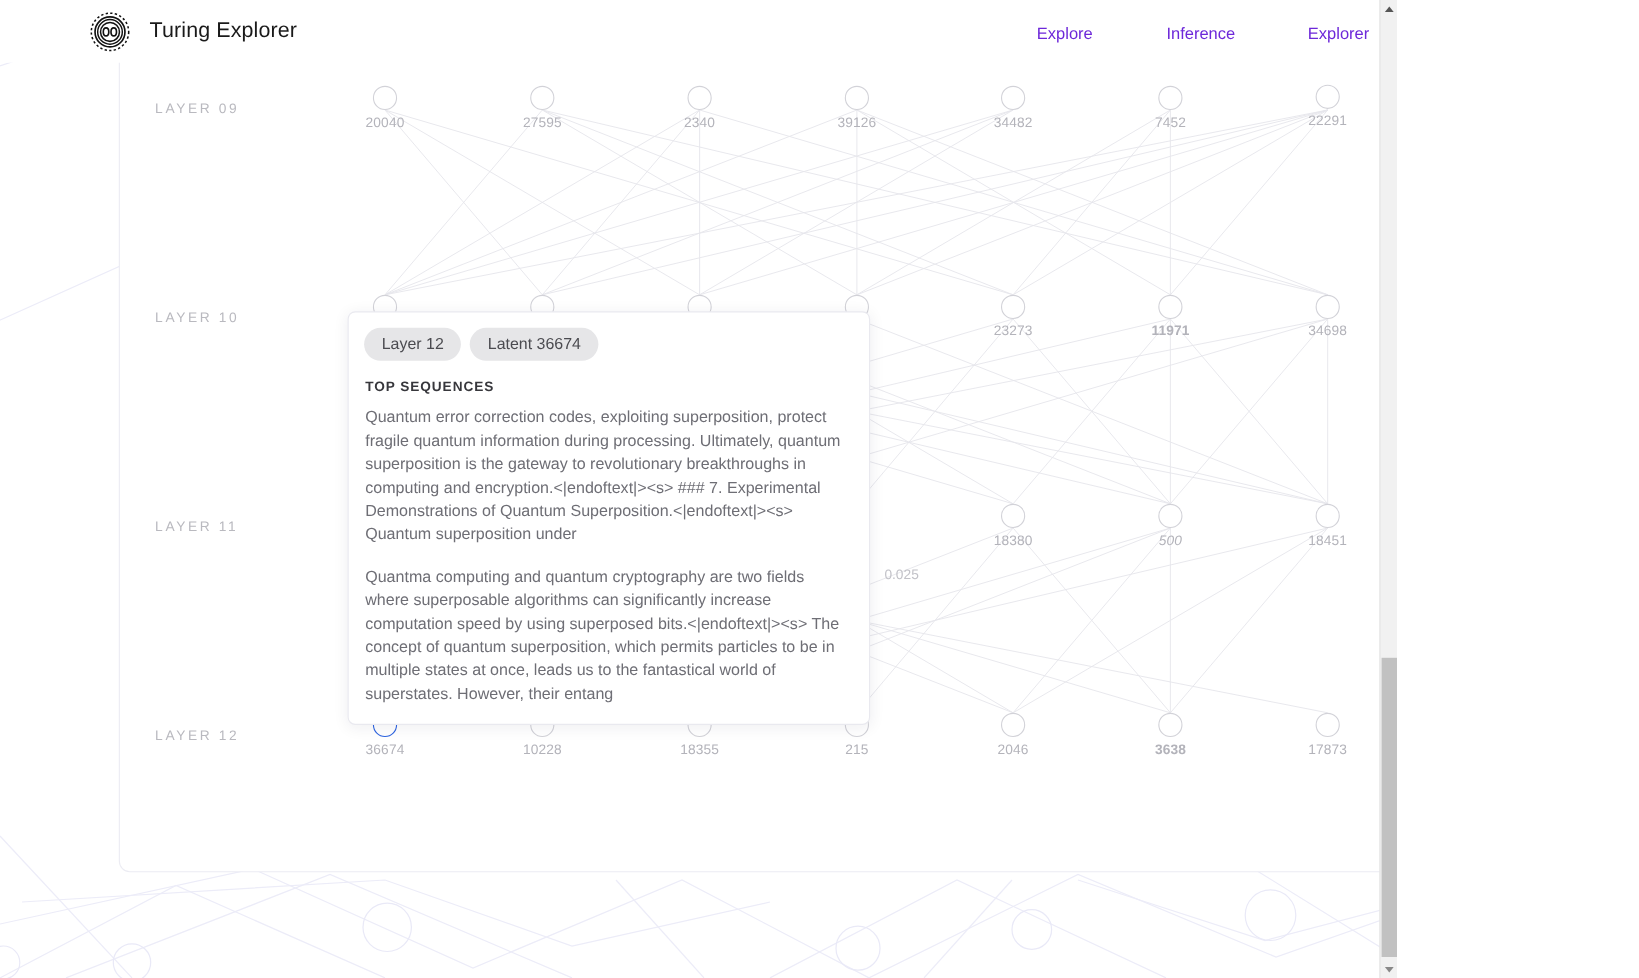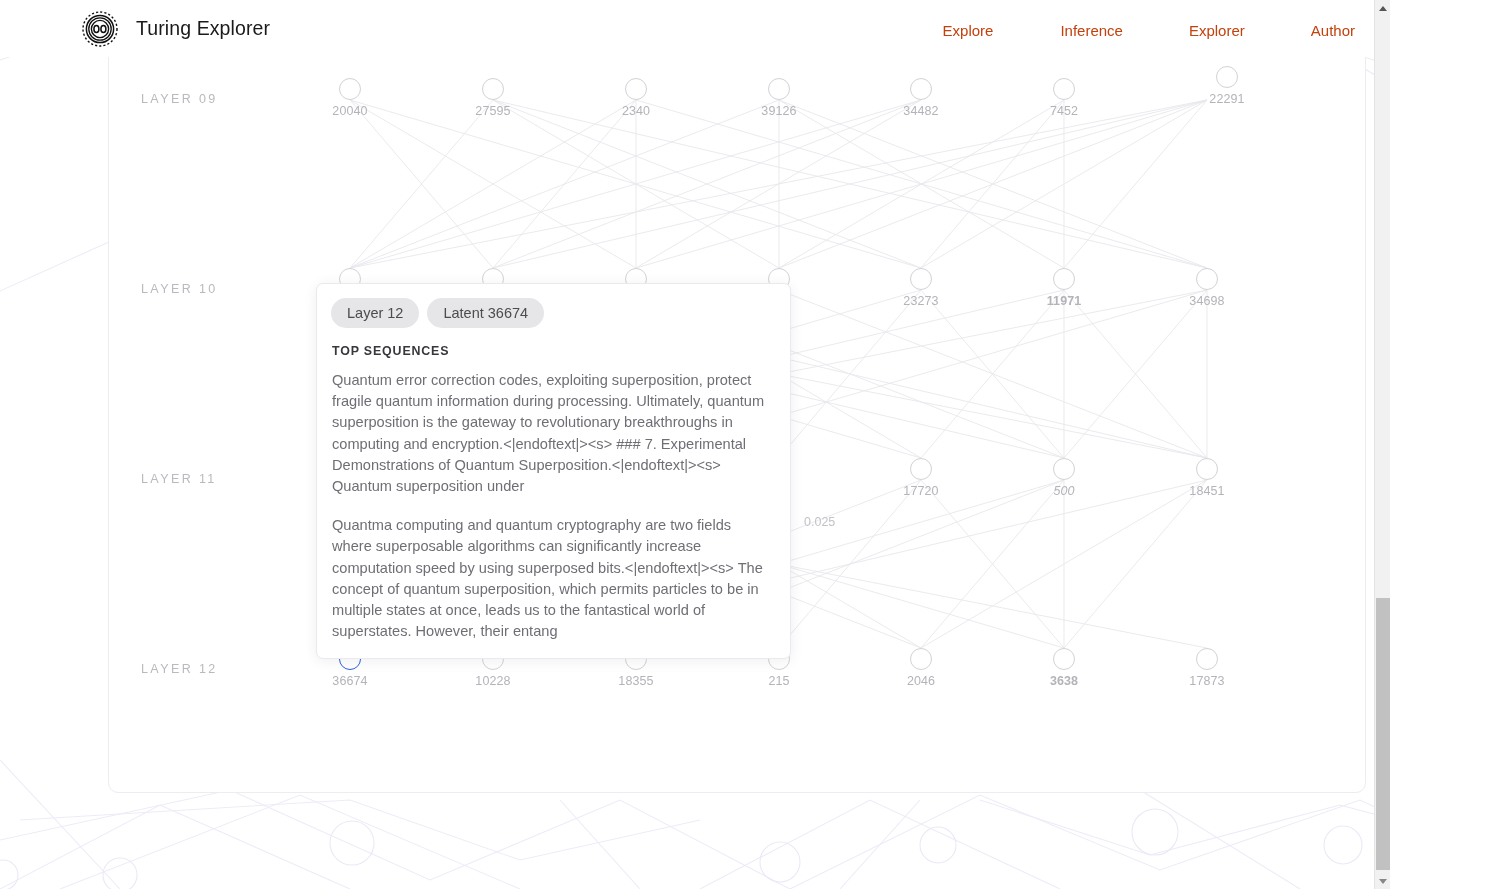--- a/index.html
+++ b/index.html
@@ -7,21 +7,21 @@
     margin: 0; padding: 0;
     width: 1490px; height: 889px;
     overflow: hidden;
     background: #ffffff;
     font-family: "Liberation Sans", sans-serif;
     -webkit-font-smoothing: antialiased;
   }
 
   #app {
     position: relative;
-    width: 1390px;
+    width: 1270px;
     height: 889px;
     overflow: hidden;
     background: #ffffff;
   }
 
   
   #bg-network {
     position: absolute;
     inset: 0;
     width: 1490px;
@@ -57,21 +57,21 @@
   .nav {
     margin-left: auto;
     margin-right: 97px;
     display: flex;
     align-items: center;
     gap: 0px;
     transform: translateY(2px);
   }
   .nav-item {
     font-size: 15px;
-    color: #c2410c;
+    color: #6d28d9;
     padding: 6px 22px;
     white-space: nowrap;
     cursor: pointer;
   }
   .nav-item:nth-child(1) { margin-right: 23px; }
   .nav-item:nth-child(2) { margin-right: 22px; }
   .nav-item:nth-child(3) { margin-right: 22px; }
 
   
   #graph-card {
@@ -376,21 +376,21 @@
           <div class="node-label">39126</div>
         </div>
         <div class="node" style="left: 801px; top: 117px;">
           <div class="ring"></div>
           <div class="node-label">34482</div>
         </div>
         <div class="node" style="left: 944px; top: 117px;">
           <div class="ring"></div>
           <div class="node-label">7452</div>
         </div>
-        <div class="node" style="left: 1087px; top: 105px; margin-left: 20px;">
+        <div class="node" style="left: 1087px; top: 116px;">
           <div class="ring"></div>
           <div class="node-label">22291</div>
         </div>
         <div class="layer-label" style="left: 32px; top: 321px;">LAYER 10</div>
         <div class="node" style="left: 230px; top: 307px;">
           <div class="ring"></div>
         </div>
         <div class="node" style="left: 373px; top: 307px;">
           <div class="ring"></div>
         </div>
@@ -422,21 +422,21 @@
         </div>
         <div class="node" style="left: 516px; top: 497px;">
           <div class="ring"></div>
         </div>
         <div class="node" style="left: 659px; top: 497px;">
           <div class="ring"></div>
           <div class="node-label">6</div>
         </div>
         <div class="node" style="left: 801px; top: 497px;">
           <div class="ring"></div>
-          <div class="node-label">17720</div>
+          <div class="node-label">18380</div>
         </div>
         <div class="node" style="left: 944px; top: 497px; font-style: italic;">
           <div class="ring"></div>
           <div class="node-label">500</div>
         </div>
         <div class="node" style="left: 1087px; top: 497px;">
           <div class="ring"></div>
           <div class="node-label">18451</div>
         </div>
         <div class="layer-label" style="left: 32px; top: 701px;">LAYER 12</div>

